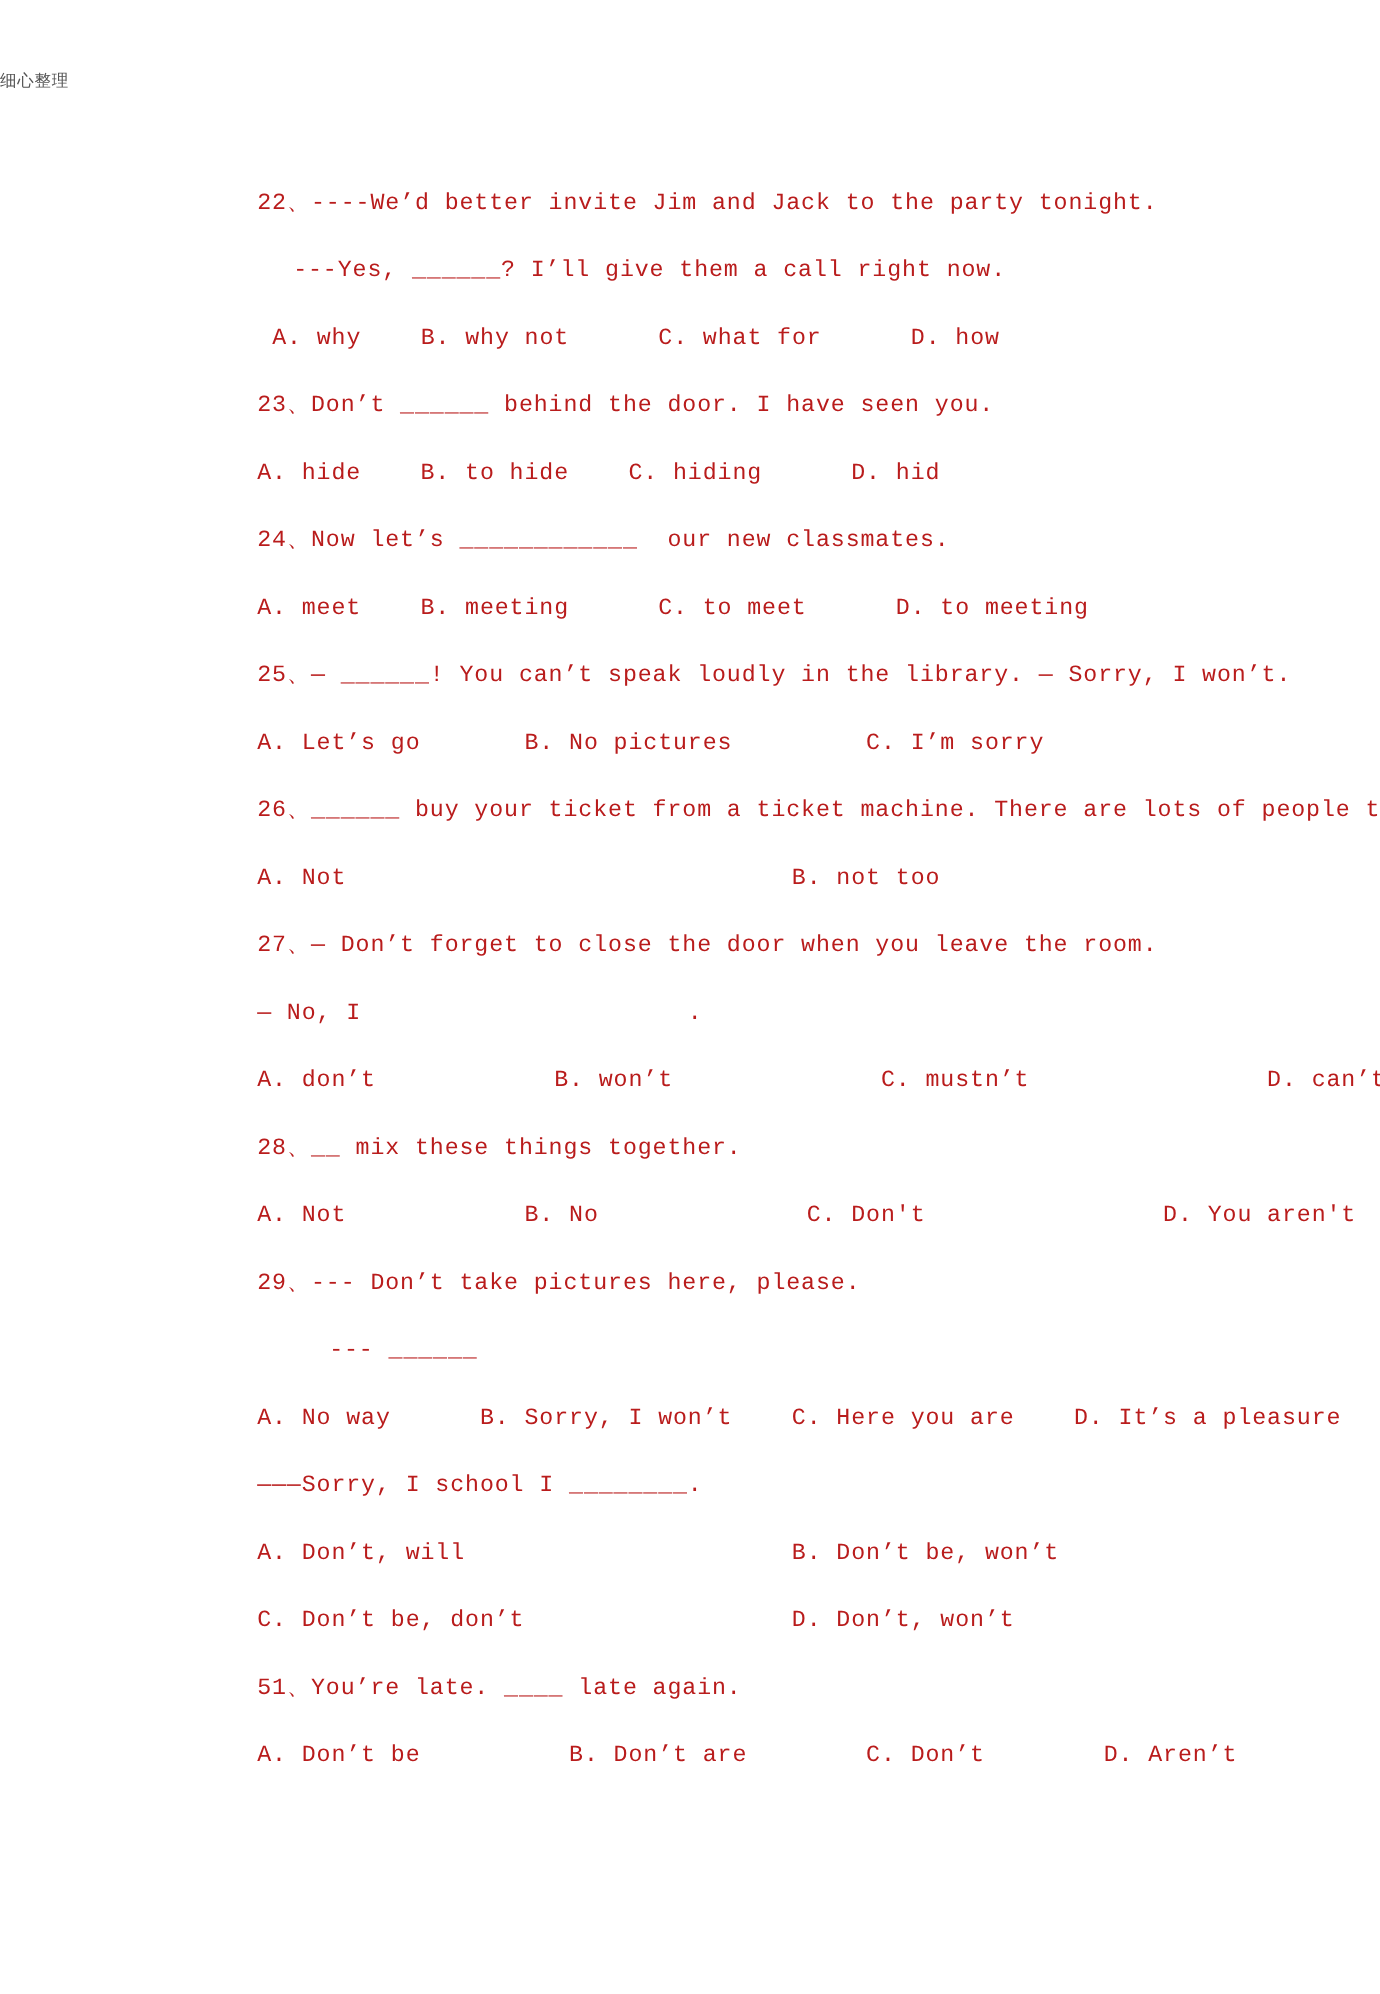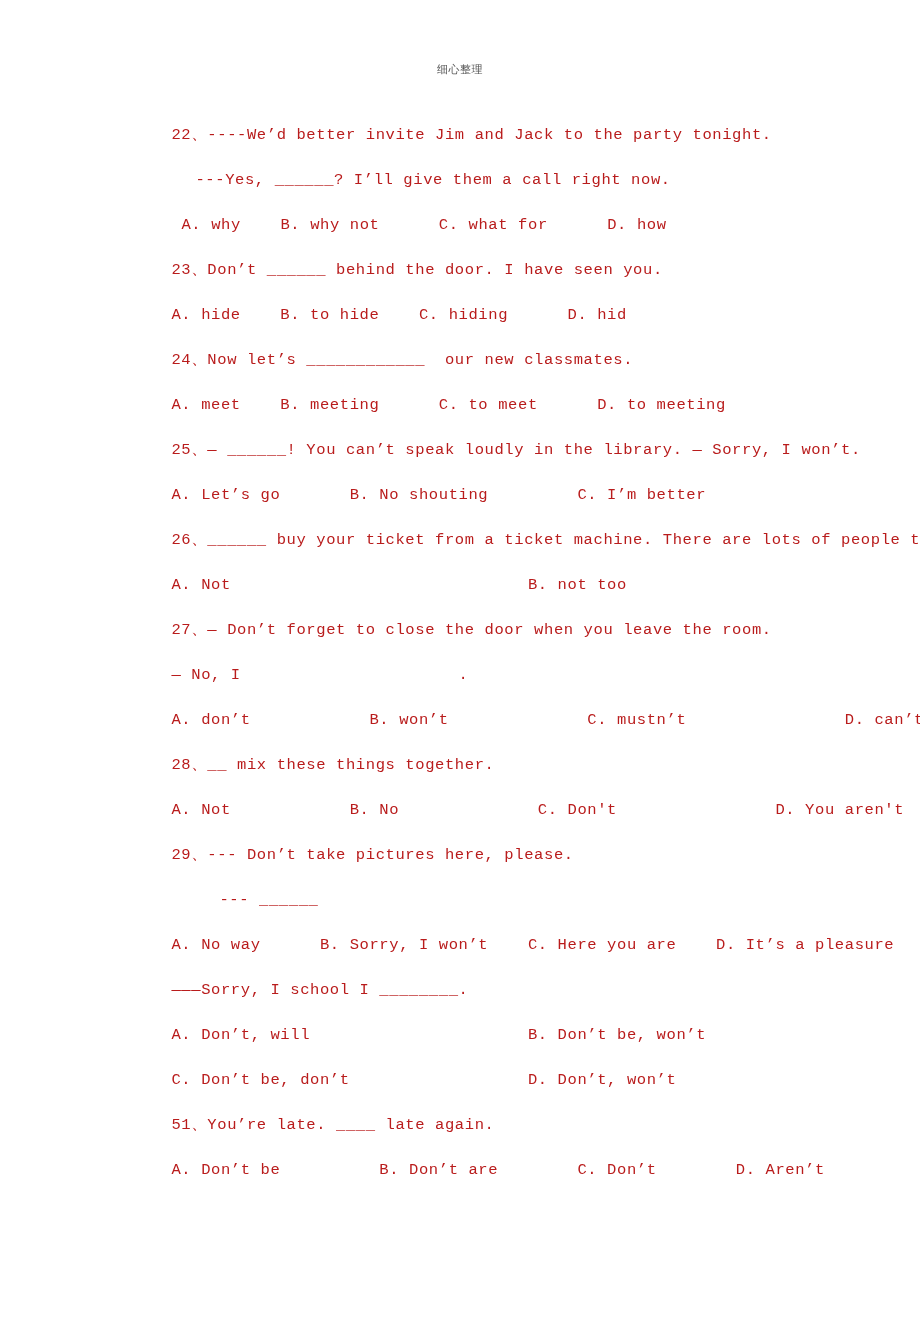--- a/index.html
+++ b/index.html
@@ -18,23 +18,23 @@
   }
   .page {
     position: relative;
     width: 920px;
     height: 1329px;
     background: #ffffff;
   }
   .header {
     position: absolute;
     left: 0;
-    top: 62px;
+    top: 46px;
     width: 920px;
-    text-align: center;
+    text-align: left;
     font-family: "DejaVu Sans", sans-serif;
     font-size: 11px;
     color: #555555;
     letter-spacing: 0.5px;
   }
   .body-block {
     position: absolute;
     left: 112px;
     top: 90px;
     width: 760px;
@@ -83,21 +83,21 @@
       <span class="seg">24、Now let’s ____________  our new classmates.</span>
     </div>
     <div class="line">
       <span class="seg">A. meet    B. meeting      C. to meet      D. to meeting</span>
     </div>
 
     <div class="line">
       <span class="seg">25、— ______! You can’t speak loudly in the library. — Sorry, I won’t.</span>
     </div>
     <div class="line">
-      <span class="seg">A. Let’s go       B. No shouting         C. I’m better</span>
+      <span class="seg">A. Let’s go       B. No pictures         C. I’m sorry</span>
     </div>
 
     <div class="line">
       <span class="seg">26、______ buy your ticket from a ticket machine. There are lots of people there.</span>
     </div>
     <div class="line">
       <span class="seg">A. Not                              B. not too</span>
     </div>
 
     <div class="line">

